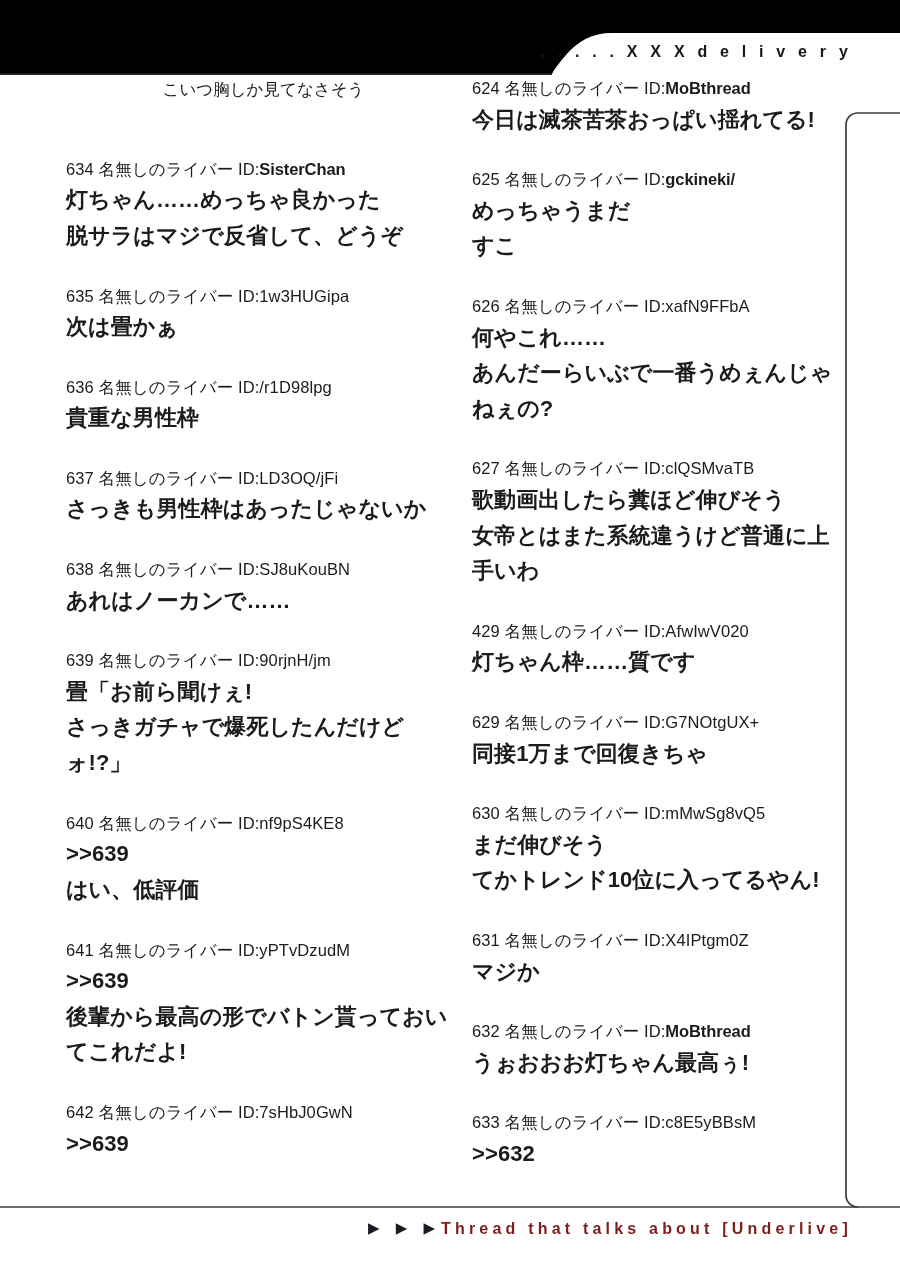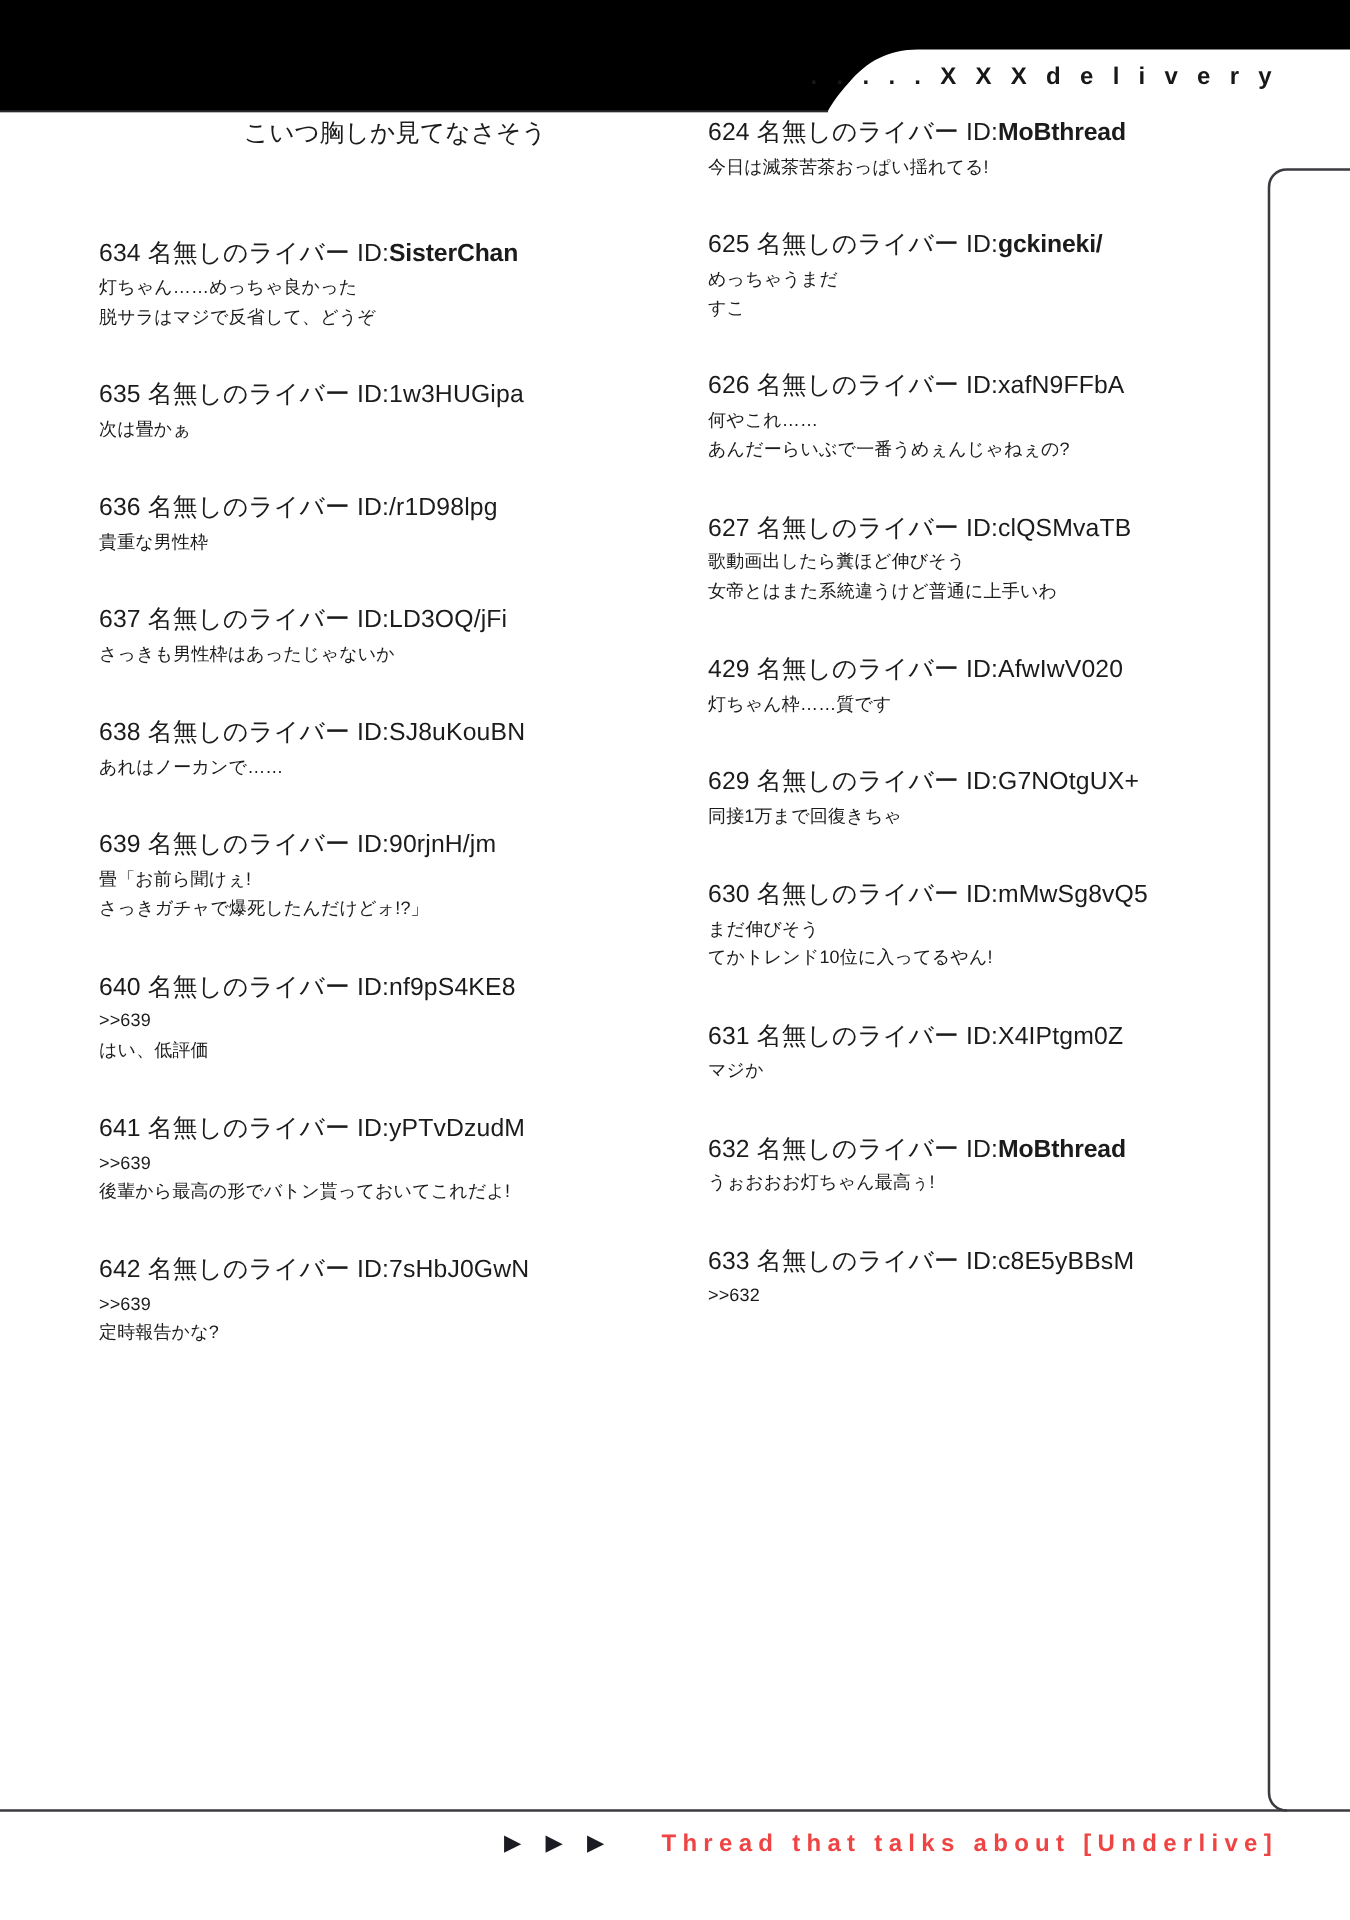--- a/index.html
+++ b/index.html
@@ -68,24 +68,25 @@
   .post-head{
     font-size:16.5px;
     line-height:1.55;
     color:#1b1b1b;
     letter-spacing:0.1px;
     white-space:nowrap;
   }
   .post-head .uid{ font-weight:400; }
   .post-head .uid.bold{ font-weight:700; letter-spacing:-0.1px; }
   .post-line{
-    font-size:12px;
+    font-size:22px;
     line-height:1.62;
     color:#1b1b1b;
     letter-spacing:0.1px;
+    font-weight:bold;
   }
   .orphan{
     font-size:16.5px;
     line-height:1.62;
     color:#1b1b1b;
     margin:0 0 54px 0;
     text-align:center;
   }
 
   
@@ -94,23 +95,22 @@
     left:0;top:1219px;
     width:852px;
     text-align:right;
     white-space:nowrap;
   }
   .footer-text{
     display:inline-block;
     font-size:16px;
     font-weight:700;
     letter-spacing:4.2px;
-    color:#ef4444;
+    color:#7f1d1d;
     line-height:1;
-    margin-left:32px;
   }
   .tri{
     display:inline-block;
     font-size:15px;
     letter-spacing:6px;
     color:#1b1b23;
     vertical-align:1px;
   }
 </style>
 </head>
@@ -169,21 +169,20 @@
             <div class="post-line">はい、低評価</div>
           </div>
           <div class="post">
             <div class="post-head"><span>641</span><span> 名無しのライバー </span><span>ID:</span><span class="uid">yPTvDzudM</span></div>
             <div class="post-line">&gt;&gt;639</div>
             <div class="post-line">後輩から最高の形でバトン貰っておいてこれだよ!</div>
           </div>
           <div class="post">
             <div class="post-head"><span>642</span><span> 名無しのライバー </span><span>ID:</span><span class="uid">7sHbJ0GwN</span></div>
             <div class="post-line">&gt;&gt;639</div>
-            <div class="post-line">定時報告かな?</div>
           </div>
         </div>
     </div>
 
     <div class="col col-right">
       <div id="right-posts">
           <div class="post">
             <div class="post-head"><span>624</span><span> 名無しのライバー </span><span>ID:</span><span class="uid bold">MoBthread</span></div>
             <div class="post-line">今日は滅茶苦茶おっぱい揺れてる!</div>
           </div>

